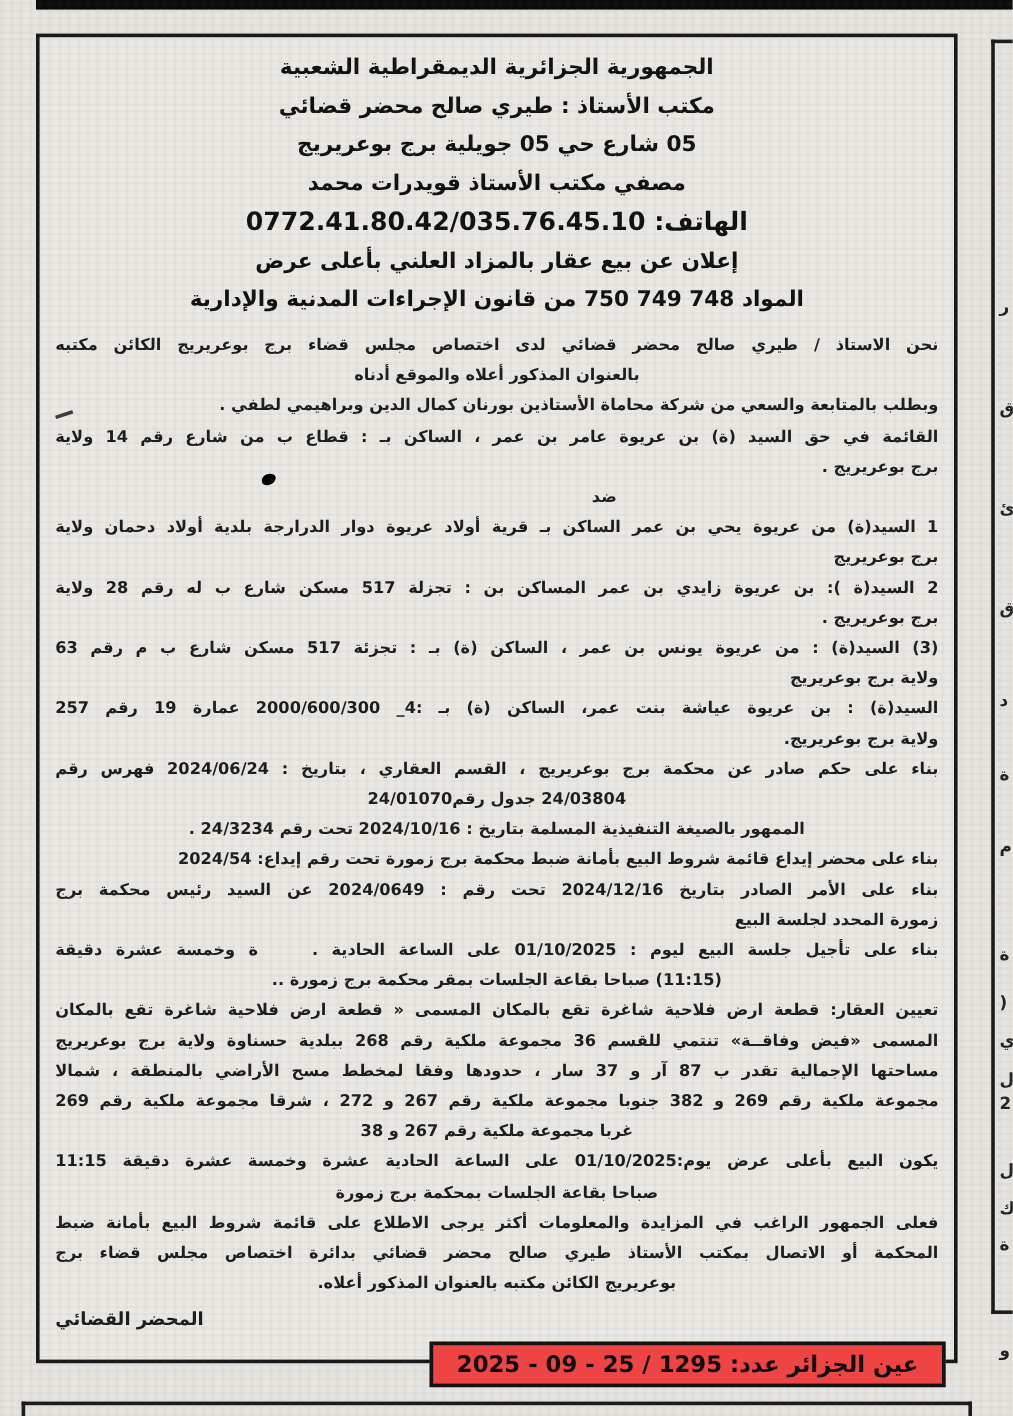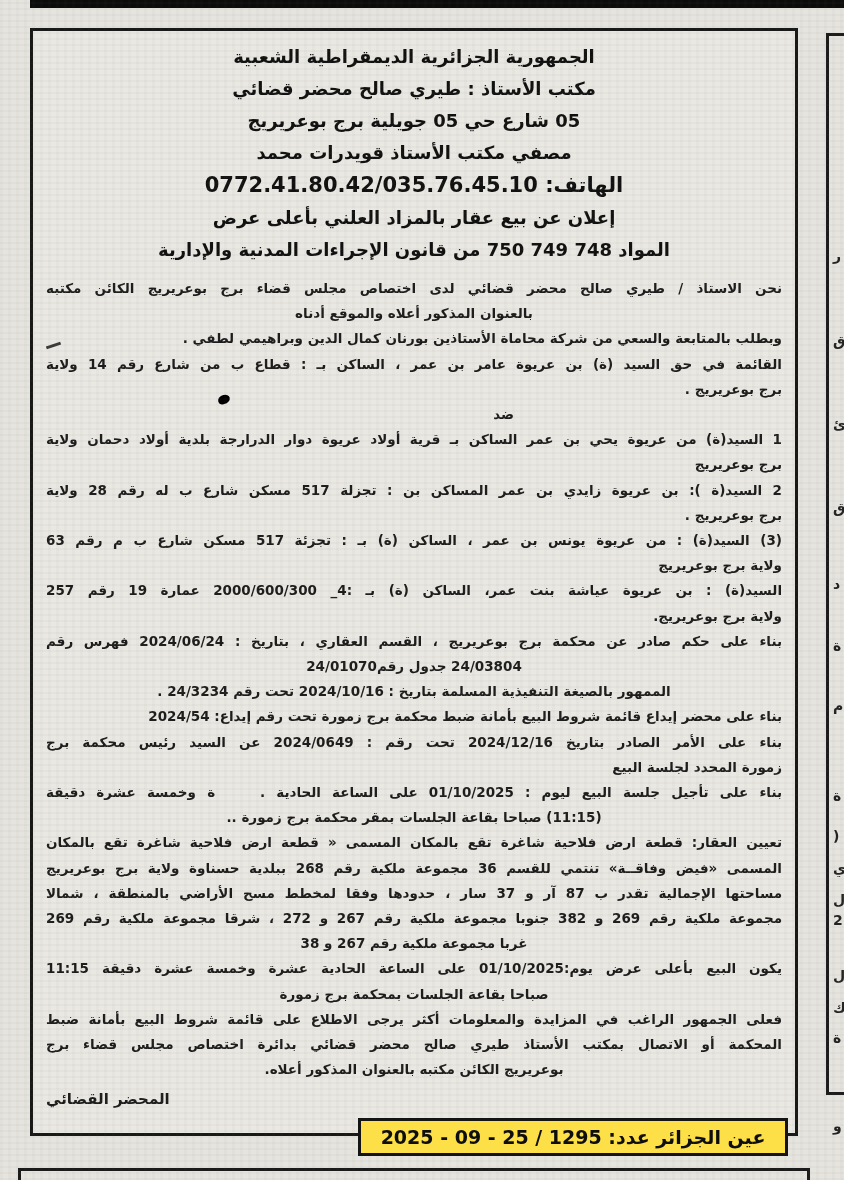--- a/index.html
+++ b/index.html
@@ -25,21 +25,21 @@
   .h-phone{font-size:21px;line-height:33px;}
   .doc-body{direction:rtl;padding:10px 13px 0 13px;font-weight:bold;font-size:13.5px;color:#1c1c1c;}
   .ln{line-height:25.2px;}
   .j{text-align:justify;text-align-last:justify;text-justify:inter-word;}
   .r{text-align:right;}
   .c{text-align:center;}
   .dad{padding-left:0;padding-right:268px;}
   .sig{text-align:left;font-size:15px;margin-top:4px;}
   .footer-box{
     position:absolute;left:358px;top:1118px;width:430px;height:38px;box-sizing:border-box;
-    border:3px solid #141414;background:#fde047;direction:rtl;text-align:center;
+    border:3px solid #141414;background:#ef4444;direction:rtl;text-align:center;
     font-weight:bold;font-size:19px;line-height:32px;color:#0e0e0e;z-index:3;
   }
   .next-box{position:absolute;left:18px;top:1168px;width:792px;height:12px;
     border:3px solid #1a1a1a;border-bottom:none;box-sizing:border-box;}
   .adj-col{position:absolute;left:826px;top:33px;width:18px;height:1062px;
     border-left:3px solid #1c1c1c;border-top:3px solid #1c1c1c;border-bottom:3px solid #1c1c1c;box-sizing:border-box;}
   .edge-frag{position:absolute;left:833px;font-weight:bold;font-size:14px;color:#222;direction:rtl;white-space:nowrap;}
   .ink-blob{position:absolute;left:218px;top:395px;width:12px;height:9px;background:#000;
     border-radius:55% 45% 60% 40%;transform:rotate(-14deg);}
   .stray-dash{position:absolute;left:46px;top:344px;width:15px;height:3px;background:#3a3a3a;transform:rotate(-18deg);}

